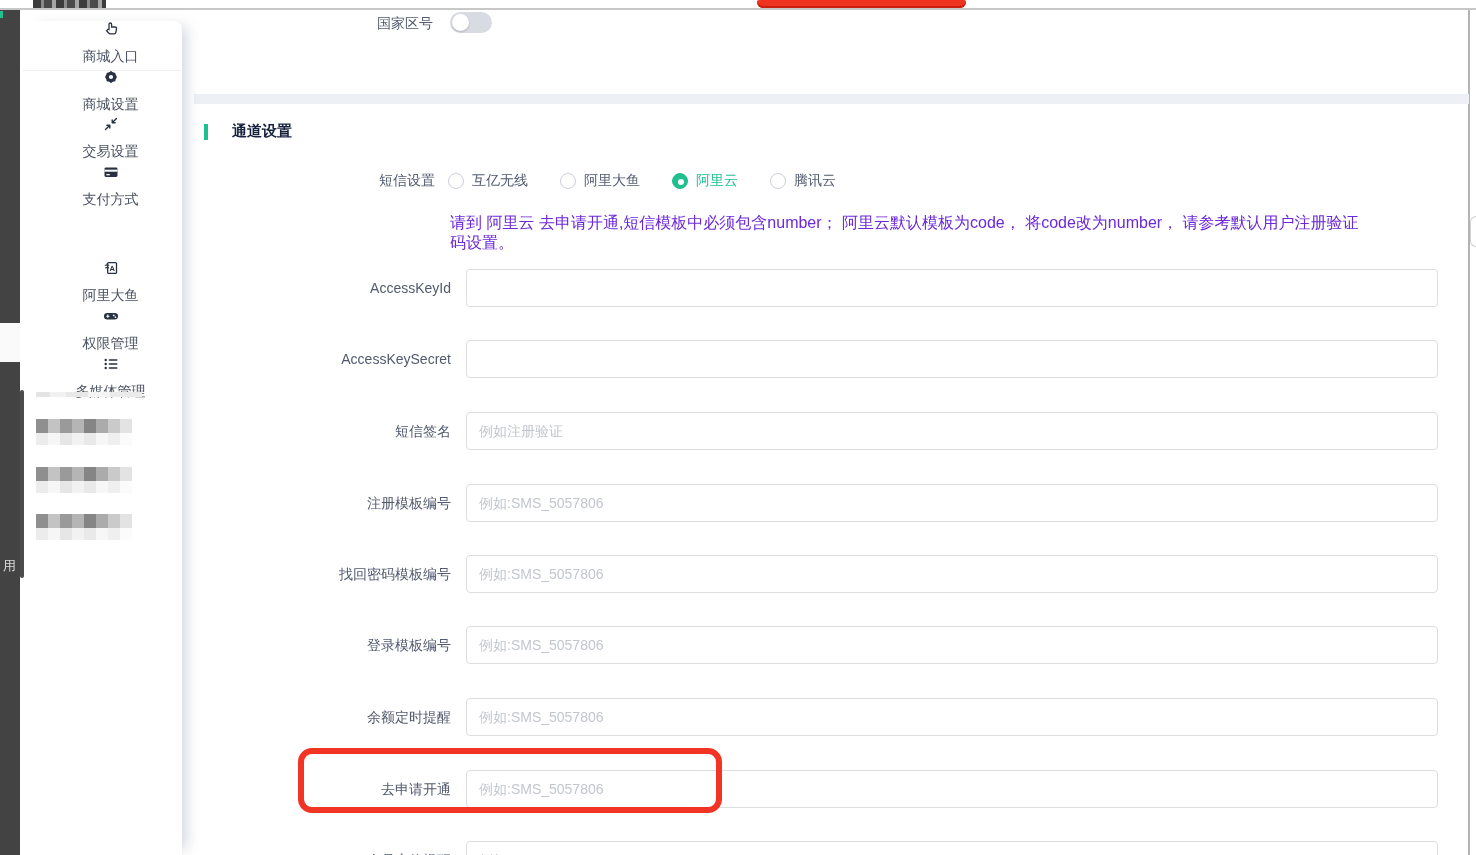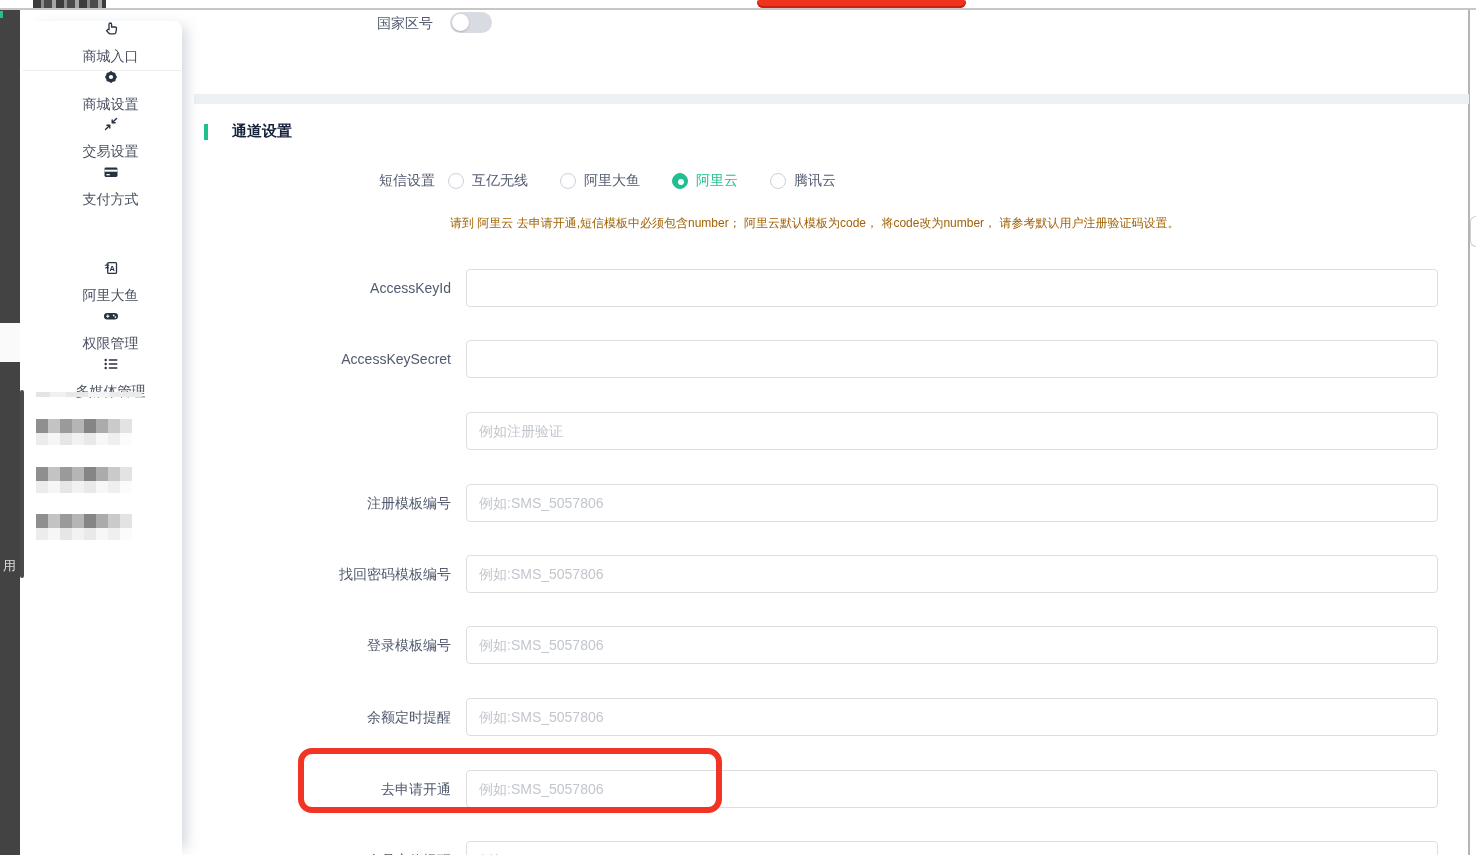--- a/index.html
+++ b/index.html
@@ -50,21 +50,21 @@
   .section-header .bar { width:4px; height:16px; background:#1fbf8f; }
   .section-header .title { font-size:15px; font-weight:bold; color:#17233d; }
   
   .field-label { position:absolute; left:195px; width:240px; text-align:right; font-size:14px; color:#515a6e; }
   .radio-row { position:absolute; left:448px; top:170px; display:flex; gap:32px; align-items:flex-end; height:20px; }
   .radio { display:flex; align-items:center; gap:8px; cursor:pointer; font-size:14px; color:#515a6e; }
   .rdot { width:16px; height:16px; border-radius:50%; background:#fff; border:1px solid #ccd0d9; position:relative; }
   .radio.selected .rdot { background:#1fbf8f; border-color:#1fbf8f; }
   .radio.selected .rdot::after { content:""; position:absolute; left:5px; top:5px; width:6px; height:6px; border-radius:50%; background:#fff; }
   .radio.selected .rtext { color:#1fbf8f; }
-  .helper { position:absolute; left:450px; top:213px; width:920px; font-size:12px; color:#a16207; line-height:20px; }
+  .helper { position:absolute; left:450px; top:213px; width:920px; font-size:16px; color:#6d28d9; line-height:20px; }
   
   .frow { position:absolute; left:16px; width:1476px; height:24px; }
   .frow .field-label { line-height:38px; top:0; }
   .frow input { position:absolute; left:450px; top:0; width:972px; height:38px; border:1px solid #dcdee2;
     border-radius:4px; padding:0 12px; font-size:14px; color:#515a6e; outline:none;
     font-family:"Liberation Sans","DejaVu Sans",sans-serif; background:#fff; }
   .frow input::placeholder { color:#c2c6cd; opacity:1; }
   
   .annotation-box { position:absolute; left:298px; top:748px; width:424px; height:65px;
     border:6px solid #f23424; border-radius:14px; z-index:50; pointer-events:none; }
@@ -209,20 +209,21 @@
 
 <div class="frow" style="top:269px">
   <label class="field-label">AccessKeyId</label>
   <input placeholder="" style="">
 </div>
 <div class="frow" style="top:340px">
   <label class="field-label">AccessKeySecret</label>
   <input placeholder="" style="">
 </div>
 <div class="frow" style="top:412px">
+  <label class="field-label">短信签名</label>
   <input placeholder="例如注册验证" style="">
 </div>
 <div class="frow" style="top:484px">
   <label class="field-label">注册模板编号</label>
   <input placeholder="例如:SMS_5057806" style="">
 </div>
 <div class="frow" style="top:555px">
   <label class="field-label">找回密码模板编号</label>
   <input placeholder="例如:SMS_5057806" style="">
 </div>

